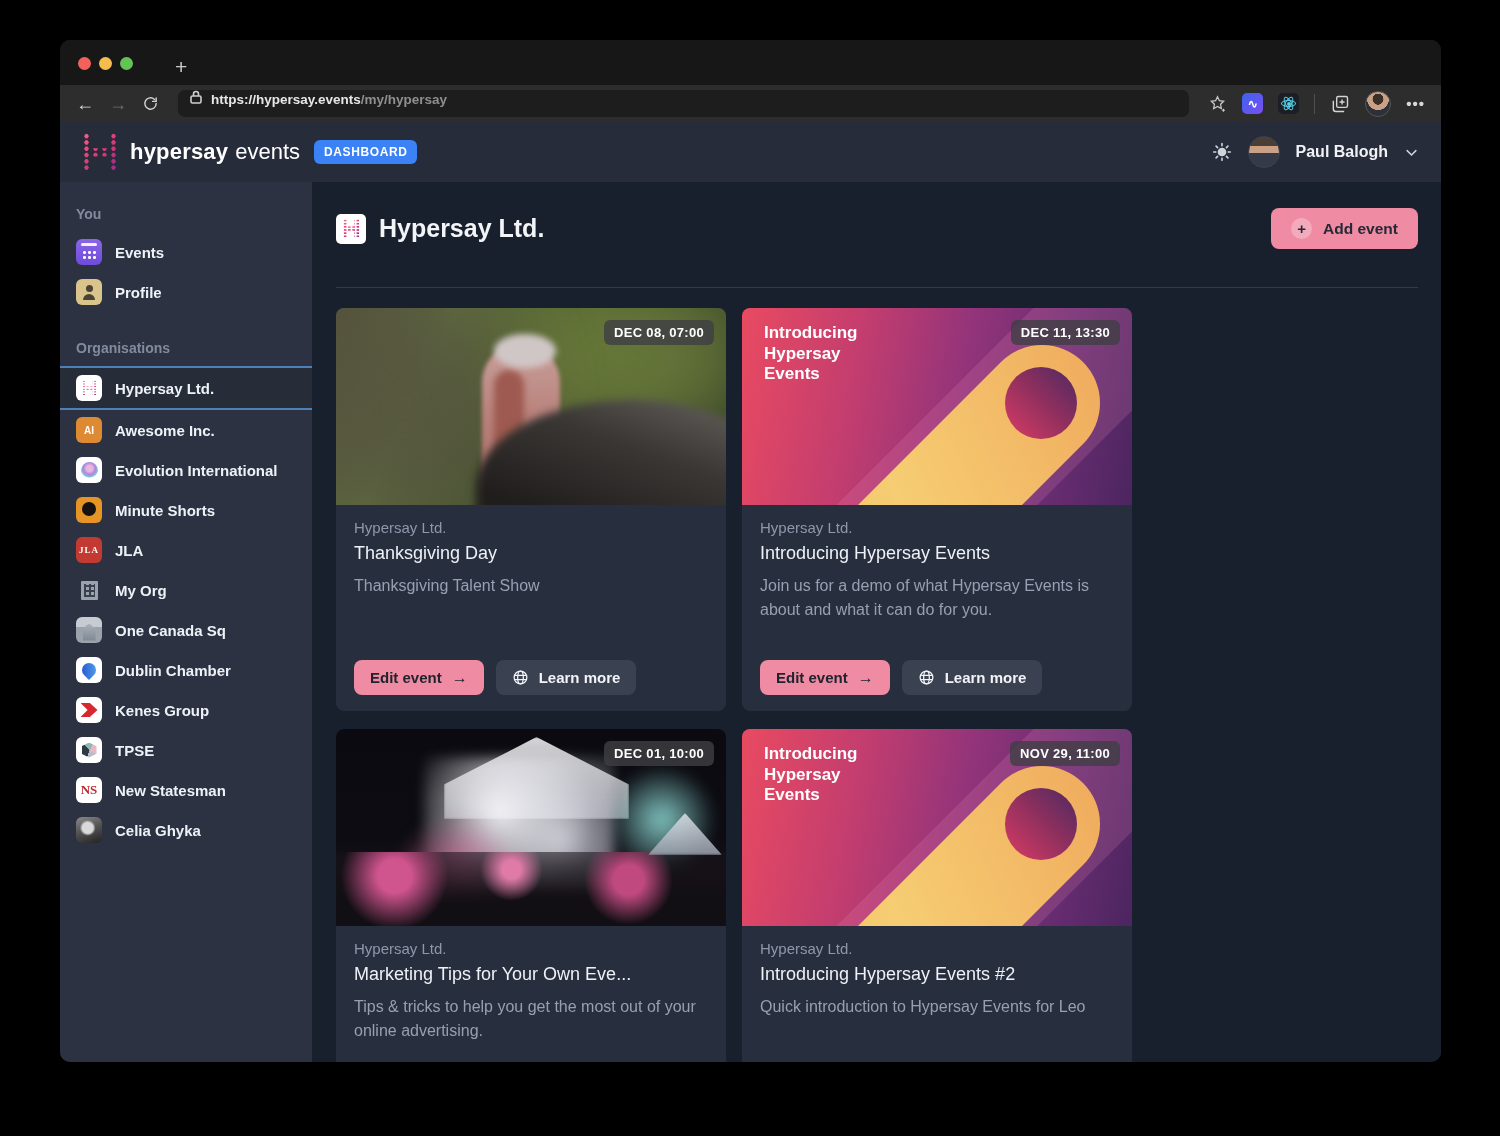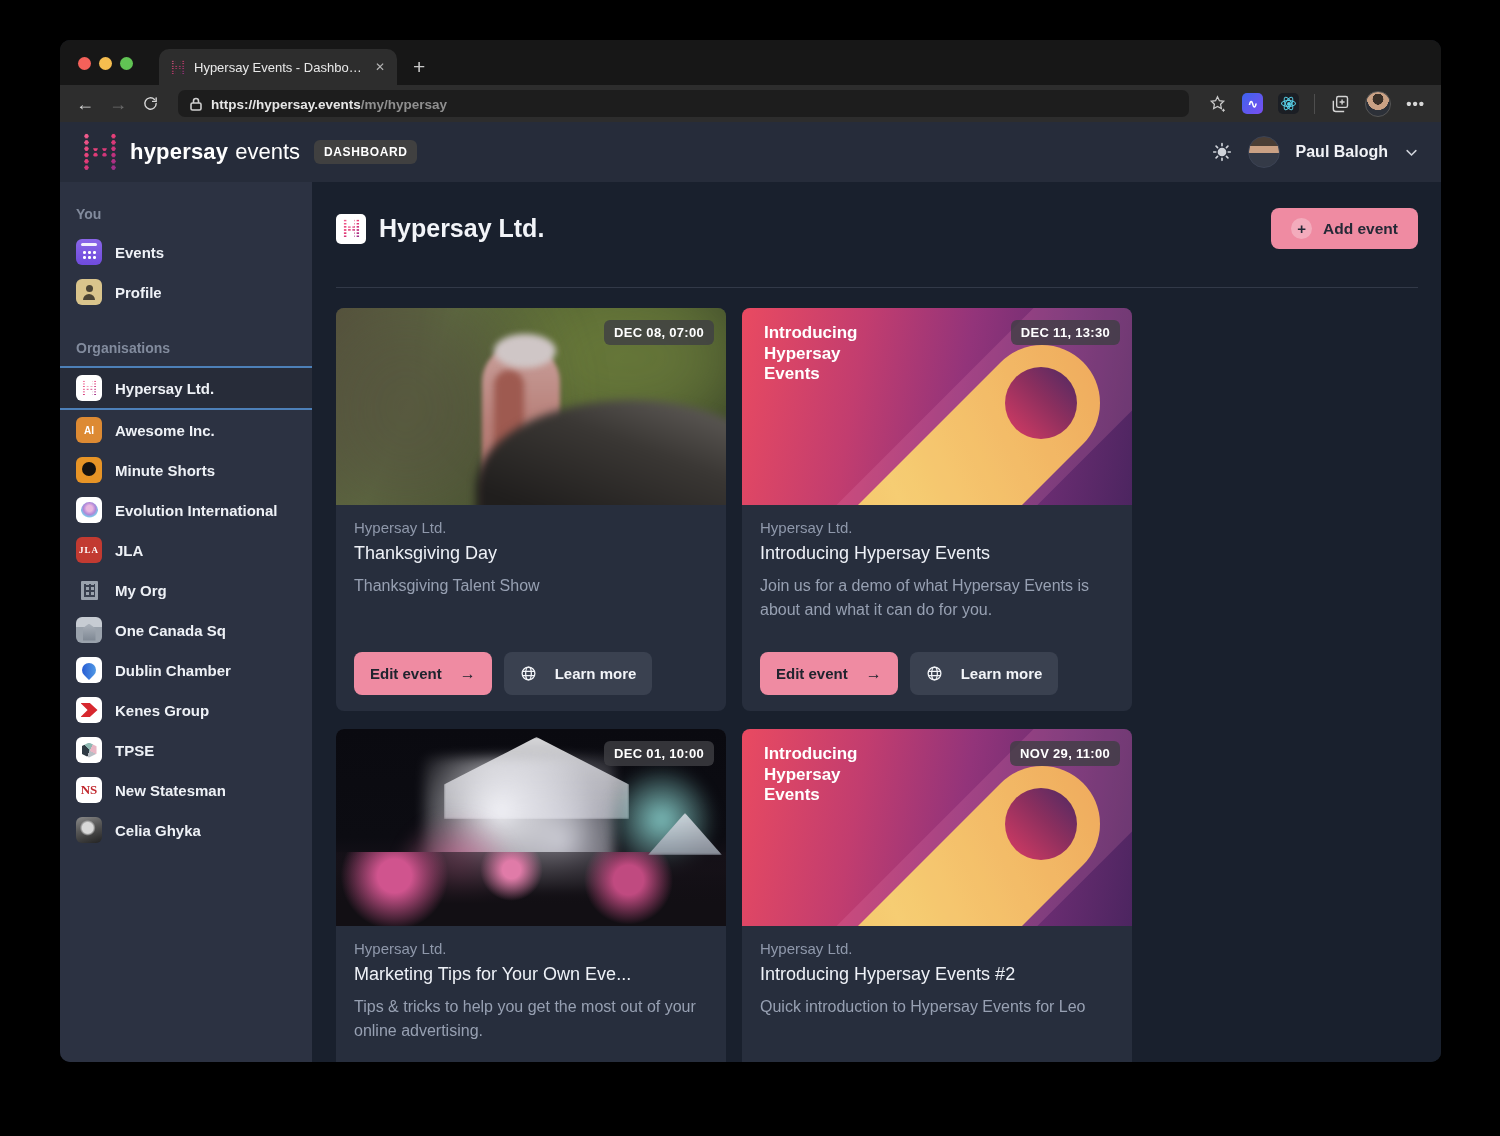--- a/index.html
+++ b/index.html
@@ -16,21 +16,21 @@
   .tl.red{background:#f4615a}.tl.yellow{background:#f5bd4f}.tl.green{background:#61c454}
   .tab{height:36px;width:238px;background:#2d2d2d;border-radius:10px 10px 0 0;
     display:flex;align-items:center;gap:9px;padding:0 12px;}
   .tab-title{flex:1;color:#e9e9e9;font-size:13px;white-space:nowrap;overflow:hidden;text-overflow:ellipsis;}
   .tab-close{color:#b5b5b5;font-size:12px;line-height:1;}
   .newtab{color:#c9c9c9;font-size:21px;margin:0 0 6px 16px;}
 
   .toolbar{height:37px;background:#2d2d2d;display:flex;align-items:center;padding:0 16px;gap:15px;flex:none;}
   .nav-ic{font-size:18px;color:#d8d8d8;line-height:1;}
   .nav-ic.disabled{color:#6d6d6d;}
-  .urlbar{flex:1;height:27px;background:#1d1d1d;border-radius:7px;display:flex;align-items:center;
+  .urlbar{flex:1;height:27px;background:#1d1d1d;border-radius:7px;display:flex;align-items:flex-start;
     padding:0 12px;gap:9px;margin:0 4px;}
   .url-host{color:#e6e6e6;font-size:13.5px;font-weight:600;}
   .url-path{color:#8f8f8f;font-size:13.5px;font-weight:600;}
   .ext-blue{width:21px;height:21px;border-radius:5px;background:linear-gradient(135deg,#3d63ee,#7a4ef0);
     display:flex;align-items:center;justify-content:center;color:#fff;font-weight:700;font-size:12px;}
   .ext-react{width:21px;height:21px;border-radius:5px;background:#1b1e24;position:relative;overflow:hidden;}
   .ext-react i{position:absolute;left:3px;top:7px;width:15px;height:7px;border:1.3px solid #57d0e8;border-radius:50%;}
   .ext-react i.r2{transform:rotate(60deg);} .ext-react i.r3{transform:rotate(-60deg);}
   .ext-react b{position:absolute;left:8.5px;top:8.5px;width:4px;height:4px;border-radius:50%;background:#57d0e8;}
   .chrome-sep{width:1px;height:20px;background:#4e4e4e;}
@@ -41,21 +41,21 @@
 
   
   .appheader{height:60px;background:#262c3a;display:flex;align-items:center;padding:0 22px;flex:none;}
   .dot-h{background:linear-gradient(140deg,#f26292 0%,#e63d77 45%,#c2317e 70%,#8e2f8f 100%);
     clip-path:polygon(0 0,30% 0,30% 40%,70% 40%,70% 0,100% 0,100% 100%,70% 100%,70% 62%,30% 62%,30% 100%,0 100%);
     -webkit-mask:radial-gradient(circle,#000 36%,transparent 42%) 0 0/25% 16.6%;
     mask:radial-gradient(circle,#000 36%,transparent 42%) 0 0/25% 16.6%;}
   .brand-h{width:36px;height:38px;margin-right:12px;}
   .brand-bold{color:#fff;font-size:22px;font-weight:700;letter-spacing:.2px;}
   .brand-light{color:#fff;font-size:22px;font-weight:300;margin-left:7px;}
-  .dash-badge{margin-left:14px;background:#404040;color:#fff;font-size:12px;font-weight:700;
+  .dash-badge{margin-left:14px;background:#3b82f6;color:#fff;font-size:12px;font-weight:700;
     letter-spacing:.6px;padding:5px 10px;border-radius:6px;}
   .header-right{margin-left:auto;display:flex;align-items:center;gap:16px;}
   .sun{width:20px;height:20px;}
   .avatar-user{width:32px;height:32px;border-radius:50%;
     background:linear-gradient(180deg,#4a3e35 0 30%,#caa184 30% 54%,#343a47 54% 100%);border:1px solid #3c4354;}
   .user-name{color:#f0f2f6;font-size:16px;font-weight:700;}
 
   
   .appbody{flex:1;display:flex;overflow:hidden;}
   .sidebar{width:252px;background:#2c3242;padding-top:18px;flex:none;display:flex;flex-direction:column;}
@@ -145,22 +145,22 @@
   .grid{display:grid;grid-template-columns:390px 390px;gap:18px 16px;margin-top:20px;}
   .card{background:#272e3d;border-radius:8px;overflow:hidden;}
   .card-img{height:197px;position:relative;overflow:hidden;}
   .badge{position:absolute;top:12px;right:12px;background:rgba(62,62,68,.8);color:#fff;
     font-size:13px;font-weight:700;letter-spacing:.3px;padding:5px 10px;border-radius:6px;z-index:5;}
   .card-body{padding:14px 18px 18px;height:206px;position:relative;}
   .card-org{color:#8f98ab;font-size:15px;}
   .card-title{color:#eef1f7;font-size:18px;margin-top:7px;font-weight:500;white-space:nowrap;overflow:hidden;}
   .card-desc{color:#97a0b2;font-size:16px;line-height:1.5;margin-top:10px;}
   .card-btns{position:absolute;left:18px;bottom:16px;display:flex;gap:12px;}
-  .btn{border:0;height:43px;padding:0 16px;border-radius:8px;display:inline-flex;align-items:center;
-    gap:18px;font-family:inherit;font-weight:700;font-size:15px;}
+  .btn{border:0;height:35px;padding:0 16px;border-radius:8px;display:inline-flex;align-items:center;
+    gap:10px;font-family:inherit;font-weight:700;font-size:15px;}
   .btn-edit{background:#ef8ba2;color:#20242e;}
   .btn-edit .arrow{font-size:16px;font-weight:700;}
   .btn-learn{background:#3a4150;color:#f2f4f8;}
 
   
   .card-img .ly{display:none;position:absolute;}
   .banner-title{position:absolute;top:15px;left:22px;color:#fff;font-weight:700;font-size:17px;
     line-height:1.22;white-space:pre-line;z-index:4;}
 
   
@@ -212,25 +212,20 @@
 </head>
 <body>
 
 <div class="window">
 
   <div class="tabstrip">
     <div class="traffic">
       <span class="tl red"></span>
       <span class="tl yellow"></span>
       <span class="tl green"></span>
-    </div>
-    <div class="tab">
-      <span class="dot-h" style="width:14px;height:15px;"></span>
-      <span class="tab-title">Hypersay Events - Dashboard</span>
-      <span class="tab-close">✕</span>
     </div>
     <span class="newtab">+</span>
   </div>
 
   <div class="toolbar">
     <span class="nav-ic">←</span>
     <span class="nav-ic disabled">→</span>
     <svg class="nav-ic" width="17" height="17" viewBox="0 0 24 24" fill="none" stroke="#d4d4d4" stroke-width="2" stroke-linecap="round">
         <path d="M20 12a8 8 0 1 1-2.4-5.7"></path>
         <path d="M20 4v5h-5" fill="none"></path>
@@ -308,30 +303,30 @@
             </span>
     <span>Hypersay Ltd.</span>
   </div>
           <div class="side-item">
     <span class="org-icon lg-awesome">
               <span class="org-glyph">AI</span>
             </span>
     <span>Awesome Inc.</span>
   </div>
           <div class="side-item">
+    <span class="org-icon lg-evolution">
+              <span class="org-glyph"></span>
+            </span>
+    <span>Evolution International</span>
+  </div>
+          <div class="side-item">
     <span class="org-icon lg-minute">
               <span class="org-glyph"></span>
             </span>
     <span>Minute Shorts</span>
-  </div>
-          <div class="side-item">
-    <span class="org-icon lg-evolution">
-              <span class="org-glyph"></span>
-            </span>
-    <span>Evolution International</span>
   </div>
           <div class="side-item">
     <span class="org-icon lg-jla">
               <span class="org-glyph">JLA</span>
             </span>
     <span>JLA</span>
   </div>
           <div class="side-item">
     <span class="org-icon lg-myorg">
               <span class="org-glyph"></span>

